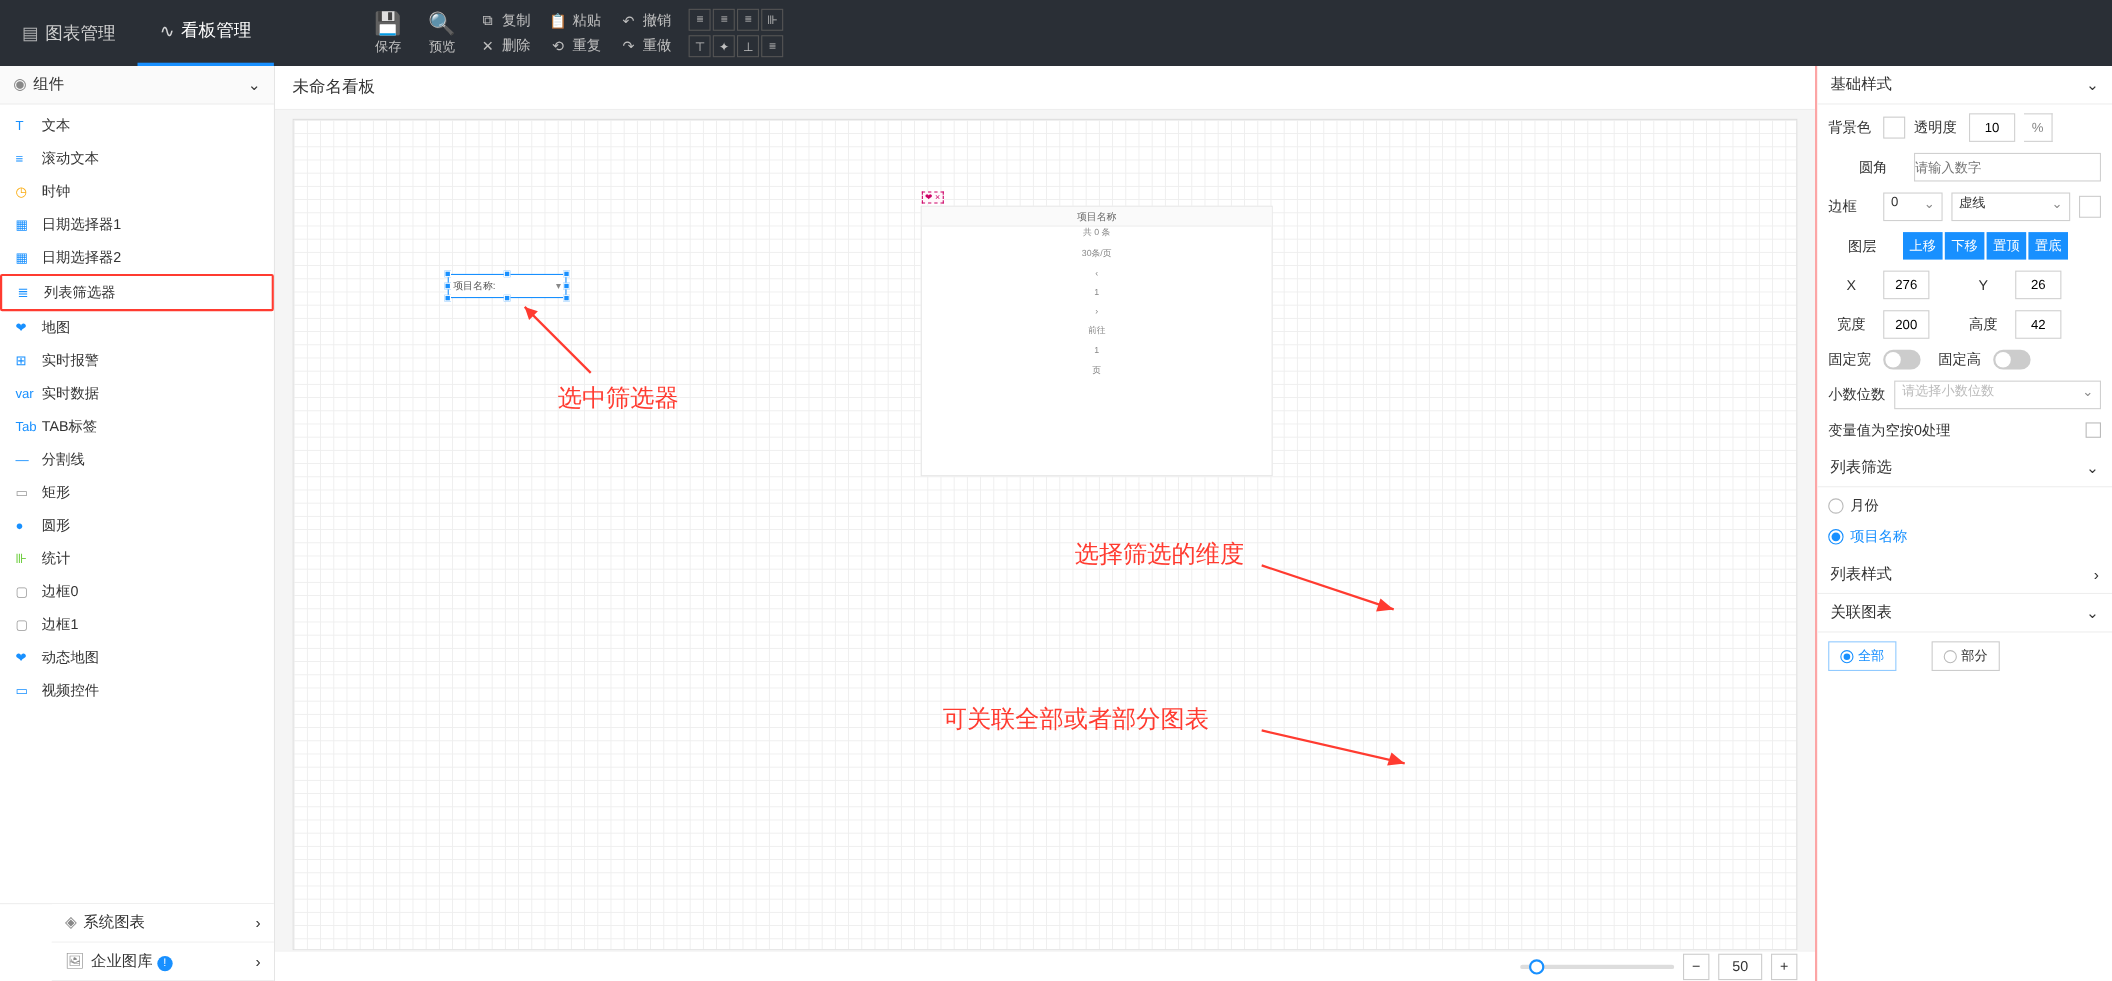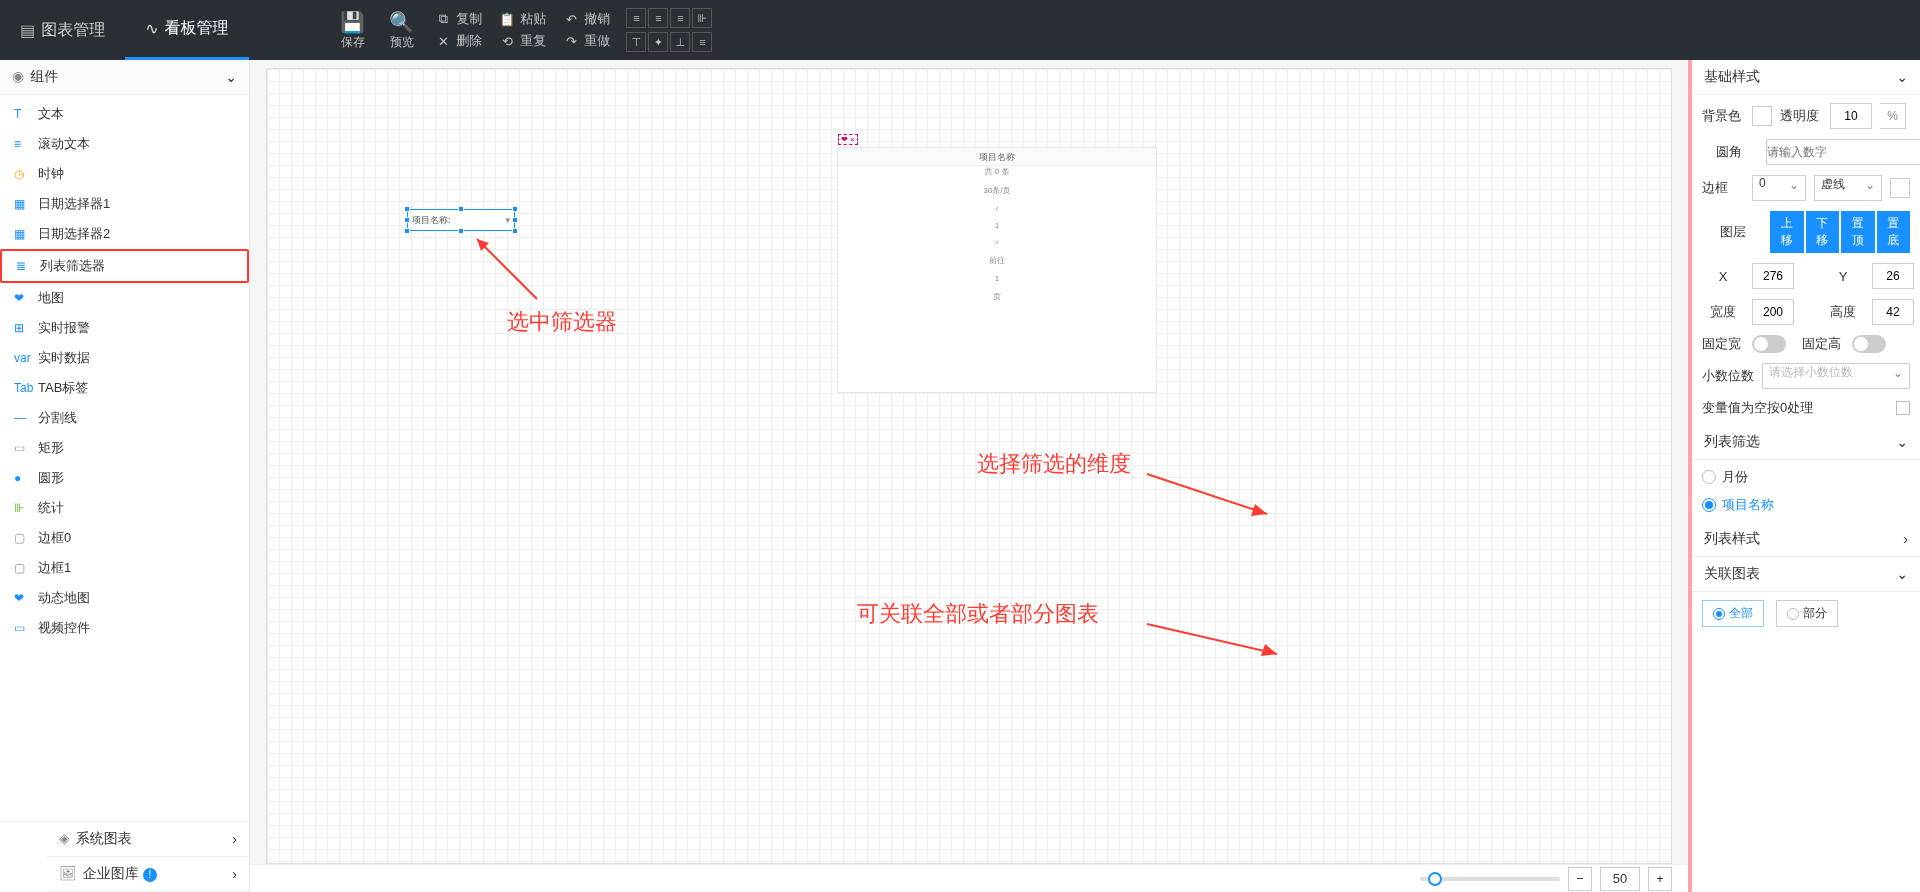--- a/index.html
+++ b/index.html
@@ -67,21 +67,21 @@
 .arrow line { stroke: #ff3b30; stroke-width: 2; }
 .arrow polygon { fill: #ff3b30; }
 
 .zoombar { position: absolute; left: 0; right: 0; bottom: 0; height: 28px; display: flex; align-items: center; justify-content: flex-end; padding: 0 16px; gap: 8px; background: #fff; border-top: 1px solid #eee; }
 .zoom-slider { width: 140px; height: 4px; background: #ddd; position: relative; border-radius: 2px; }
 .zoom-slider .knob { position: absolute; left: 8px; top: -5px; width: 14px; height: 14px; border-radius: 50%; background: #fff; border: 2px solid #1890ff; }
 .zoom-btn { width: 24px; height: 24px; border: 1px solid #ccc; text-align: center; line-height: 22px; cursor: pointer; }
 .zoom-val { width: 40px; text-align: center; border: 1px solid #ccc; height: 24px; line-height: 22px; }
 
 
-.right { width: 232px; border-left: 4px solid #fca5a5; overflow-y: auto; font-size: 13px; }
+.right { width: 270px; border-left: 2px solid #fca5a5; overflow-y: auto; font-size: 13px; }
 .r-sec-head { padding: 8px 12px; display: flex; justify-content: space-between; align-items: center; border-bottom: 1px solid #eee; cursor: pointer; font-size: 14px; }
 .r-body { padding: 8px 10px; display: flex; flex-direction: column; gap: 10px; }
 .r-row { display: flex; align-items: center; gap: 8px; }
 .r-row label { font-size: 13px; min-width: 42px; }
 .swatch { width: 20px; height: 20px; border: 1px solid #ccc; background: #fff; cursor: pointer; }
 .inp { height: 26px; border: 1px solid #d0d0d0; padding: 0 0; font-size: 12px; }
 .inp.sm { width: 42px; text-align: center; }
 .unit { height: 26px; line-height: 24px; width: 26px; text-align: center; border: 1px solid #d0d0d0; border-left: 0; font-size: 12px; color: #888; }
 .sel { height: 26px; border: 1px solid #d0d0d0; padding: 0 18px 0 6px; font-size: 12px; background: #fff; position: relative; }
 .sel::after { content: "⌄"; position: absolute; right: 6px; top: 2px; color: #888; }
@@ -256,20 +256,21 @@
         <span>›</span>
       </div>
       <div class="sec-head">
         <span><span class="hicon">🖼</span><span>企业图库</span><span class="badge">!</span></span>
         <span>›</span>
       </div>
     </div>
   </div>
 
   <div class="center">
+    <div class="canvas-title">未命名看板</div>
     <div class="canvas-wrap">
       <div class="canvas">
 
         <div class="cw-filter">
           <span>项目名称:</span>
           <span class="sel-handle sh1"></span>
           <span class="sel-handle sh2"></span>
           <span class="sel-handle sh3"></span>
           <span class="sel-handle sh4"></span>
           <span class="sel-handle sh5"></span>
@@ -334,21 +335,21 @@
     </div>
     <div class="r-body">
       <div class="r-row">
         <label>背景色</label>
         <div class="swatch"></div>
         <label>透明度</label>
         <input class="inp sm" value="10" style="">
         <span class="unit">%</span>
       </div>
       <div class="r-row">
-        <label style="margin-left:14px">圆角</label>
+        <label style="margin-left:28px">圆角</label>
         <input class="inp" style="flex: 1 1 0%;" placeholder="请输入数字">
       </div>
       <div class="r-row">
         <label style="margin-left:0">边框</label>
         <div class="sel" style="width:54px">0</div>
         <div class="sel" style="flex:1">虚线</div>
         <div class="swatch"></div>
       </div>
       <div class="r-row">
         <label style="margin-left:18px">图层</label>
@@ -405,21 +406,21 @@
     <div class="r-sec-head">
       <span>列表样式</span>
         <span>›</span>
     </div>
 
     <div class="r-sec-head">
       <span>关联图表</span>
         <span>⌄</span>
     </div>
     <div class="r-body">
-      <div class="r-row" style="gap:12px" id="link-opts">
+      <div class="r-row" style="gap:32px" id="link-opts">
           <div class="radio-btn on">
             <span class="dot"></span>
             <span>全部</span>
           </div>
           <div class="radio-btn">
             <span class="dot"></span>
             <span>部分</span>
           </div>
         </div>
     </div>

